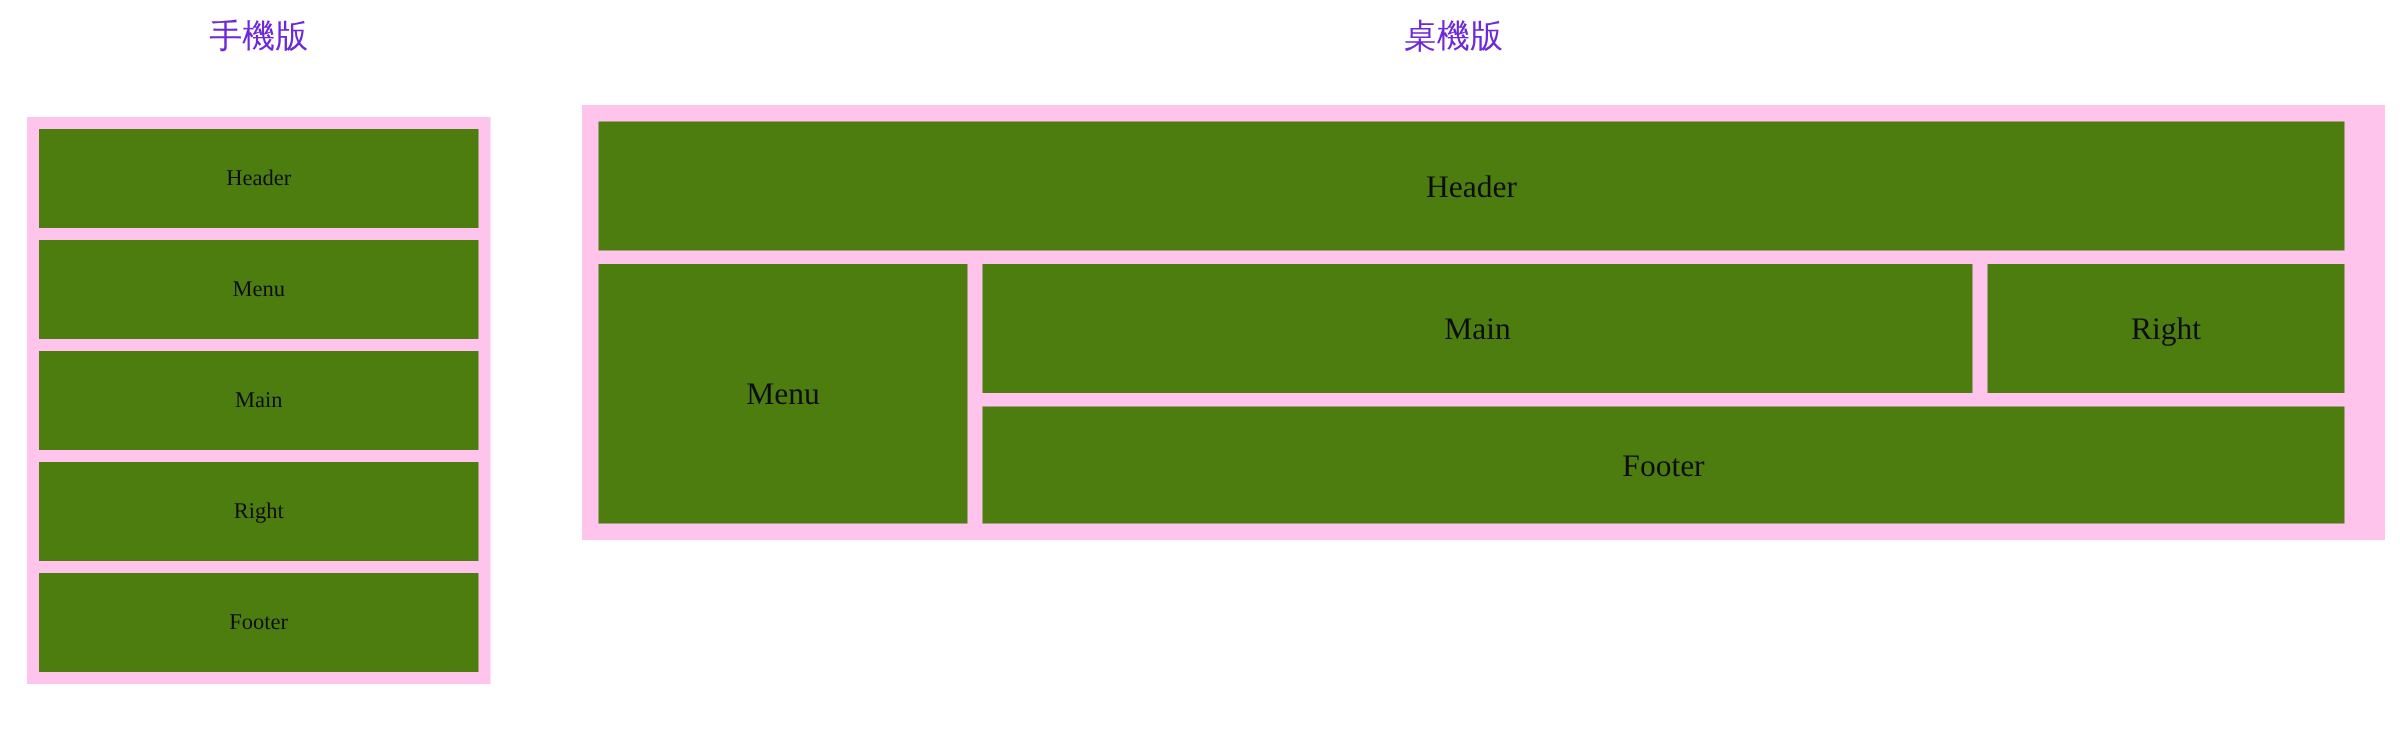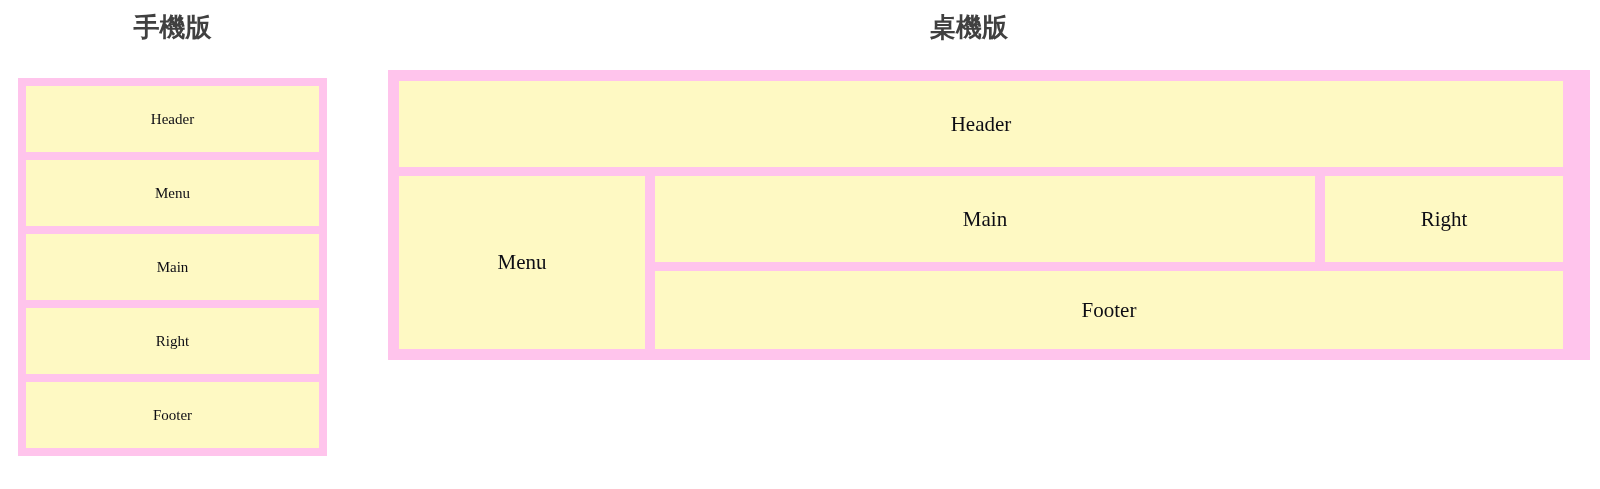--- a/index.html
+++ b/index.html
@@ -12,23 +12,23 @@
     height: 489px;
     font-family: "Liberation Serif", "DejaVu Serif", serif;
     position: relative;
     overflow: hidden;
   }
 
   
   .heading {
     position: absolute;
     font-family: "DejaVu Sans", "Liberation Sans", sans-serif;
-    font-weight: bold;
-    font-size: 26px;
-    color: #404040;
+    font-weight: normal;
+    font-size: 22px;
+    color: #6d28d9;
     text-align: center;
     white-space: nowrap;
     line-height: 1;
   }
   #heading-mobile {
     left: 0px;
     top: 14px;
     width: 345px;
   }
   #heading-desktop {
@@ -37,21 +37,21 @@
     width: 1202px;
   }
 
   
   .wrap {
     position: absolute;
     background: #ffc4ec;
     box-sizing: border-box;
   }
   .cell {
-    background: #fef9c3;
+    background: #4d7c0f;
     color: #0d0d14;
     display: flex;
     align-items: center;
     justify-content: center;
     box-sizing: border-box;
     text-align: center;
   }
 
   
   #mobile-wrap {

